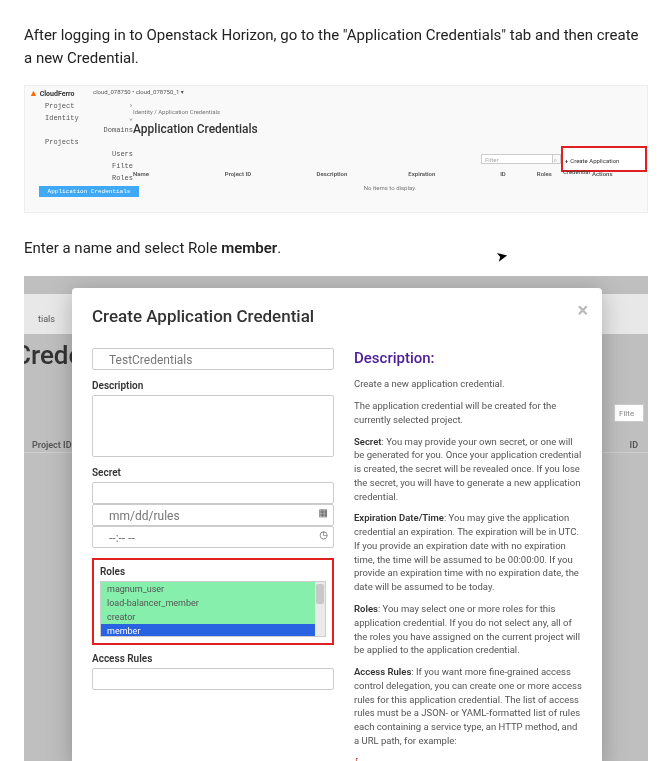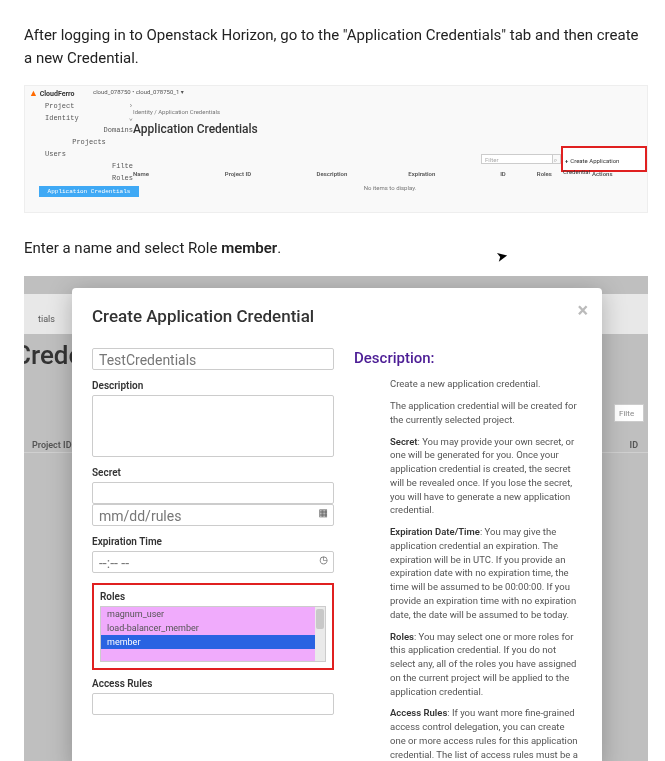--- a/index.html
+++ b/index.html
@@ -39,36 +39,36 @@
 
   .modal { position: absolute; left: 48px; top: 12px; width: 530px; bottom: 0; background: #fff; border-radius: 4px; box-shadow: 0 4px 24px rgba(0,0,0,0.25); padding: 18px 20px; overflow: hidden; }
   .modal-close { position: absolute; right: 14px; top: 12px; font-size: 20px; color: #bbb; font-weight: bold; line-height: 1; }
   .modal-title { font-size: 17px; font-weight: 500; color: #333; margin-bottom: 22px; }
   .modal-body { display: flex; gap: 20px; }
   .left { width: 242px; }
   .right { flex: 1; font-size: 9.5px; color: #555; line-height: 1.45; }
   .fld-label { font-size: 10px; font-weight: 600; color: #333; margin-bottom: 4px; margin-top: 10px; }
   .fld-label.first { margin-top: 0; }
   .fld-label .req { color: #2a7ae2; font-size: 8px; vertical-align: top; }
-  .inp { width: 100%; height: 22px; border: 1px solid #ccc; border-radius: 2px; background: #fff; font-size: 14px; color: #777; padding: 0 6px; line-height: 22px; }
+  .inp { width: 100%; height: 22px; border: 1px solid #ccc; border-radius: 2px; background: #fff; font-size: 12px; color: #777; padding: 0 16px; line-height: 22px; }
   .ta { height: 62px; resize: none; }
   .inp-ico { position: relative; }
   .inp-ico .ico { position: absolute; right: 6px; top: 3px; font-size: 10px; color: #555; }
   .roles-box { border: 2px solid #e02020; padding: 6px; margin-top: 10px; }
   .roles-box .fld-label { margin-top: 0; }
-  .select-box { border: 1px solid #ccc; background: #f0abfc; height: 56px; position: relative; overflow: hidden; }
+  .select-box { border: 1px solid #ccc; background: #86efac; height: 56px; position: relative; overflow: hidden; }
   .select-scroll { position: absolute; right: 0; top: 0; width: 10px; bottom: 0; background: #eaeaea; }
   .select-scroll::before { content: ""; position: absolute; left: 1px; top: 2px; right: 1px; height: 20px; background: #c8c8c8; border-radius: 2px; }
   .opt { font-size: 9px; color: #555; padding: 1px 6px; line-height: 12px; }
   .opt.sel { background: #2a63e2; color: #fff; }
   .dropdown-handle { position: absolute; right: 2px; bottom: -2px; font-size: 8px; color: #555; }
   .access-inp { width: 100%; height: 22px; border: 1px solid #ccc; border-radius: 2px; margin-top: 4px; }
 
   .right h3 { font-size: 15px; font-weight: 500; color: #4c1d95; margin-bottom: 8px; }
-  .right p { margin-bottom: 8px; margin-left: 36px; }
+  .right p { margin-bottom: 8px; }
   .right .mono { font-family: ui-monospace, Menlo, Consolas, monospace; color: #c0392b; font-size: 8.5px; }
   .right .brace { color: #c0392b; }
   .right strong { color: #333; font-weight: 600; }
 
   .cursor { position: absolute; left: 496px; top: 248px; font-size: 14px; color: #000; pointer-events: none; transform: rotate(-12deg); }
 </style>
 </head>
 <body>
 
 <div class="doc">
@@ -82,24 +82,24 @@
           <span>Project</span>
           <span class="chev">›</span>
         </div>
       <div class="row">
           <span>Identity</span>
           <span class="chev">⌄</span>
         </div>
       <div class="row" style="justify-content:flex-end">
           <span>Domains</span>
         </div>
-      <div class="row" style="justify-content:center">
+      <div class="row" style="justify-content:flex-start">
           <span>Projects</span>
         </div>
-      <div class="row" style="">
+      <div class="row" style="justify-content:flex-end">
           <span>Users</span>
         </div>
       <div class="row" style="justify-content:flex-end">
           <span>Filte</span>
         </div>
       <div class="row" style="justify-content:flex-end">
           <span>Roles</span>
         </div>
       <div class="row active">Application Credentials</div>
     </div>
@@ -146,32 +146,32 @@
           <div class="inp ta"></div>
 
           <div class="fld-label">Secret</div>
           <div class="inp"></div>
 
           <div class="inp-ico">
             <div class="inp">mm/dd/rules</div>
             <span class="ico">▦</span>
           </div>
 
-          <div class="fld-label">Expiration Time</div>
           <div class="inp-ico">
             <div class="inp">--:-- --</div>
             <span class="ico">◷</span>
           </div>
 
           <div class="roles-box">
             <div class="fld-label">Roles</div>
             <div class="select-box">
               <div class="select-scroll"></div>
               <div class="opt">magnum_user</div>
               <div class="opt">load-balancer_member</div>
+              <div class="opt">creator</div>
               <div class="opt sel">member</div>
             </div>
             <div class="dropdown-handle">▾</div>
           </div>
 
           <div class="fld-label" style="margin-top:8px">Access Rules</div>
           <div class="access-inp"></div>
         </div>
 
         <div class="right">

